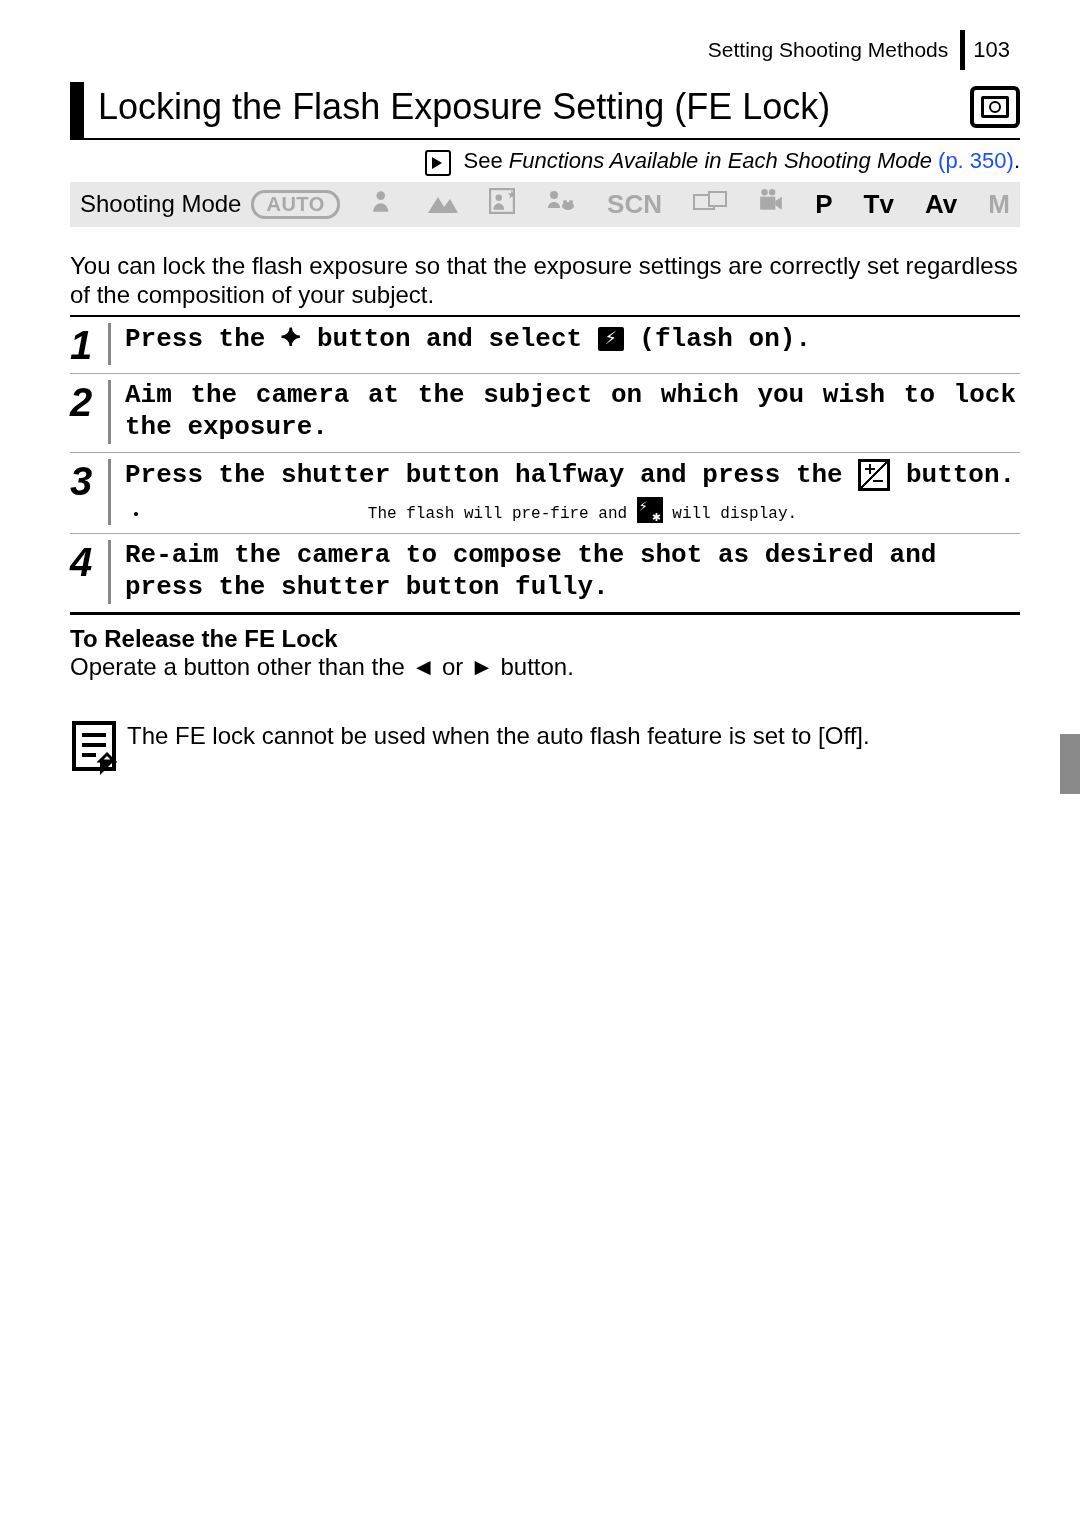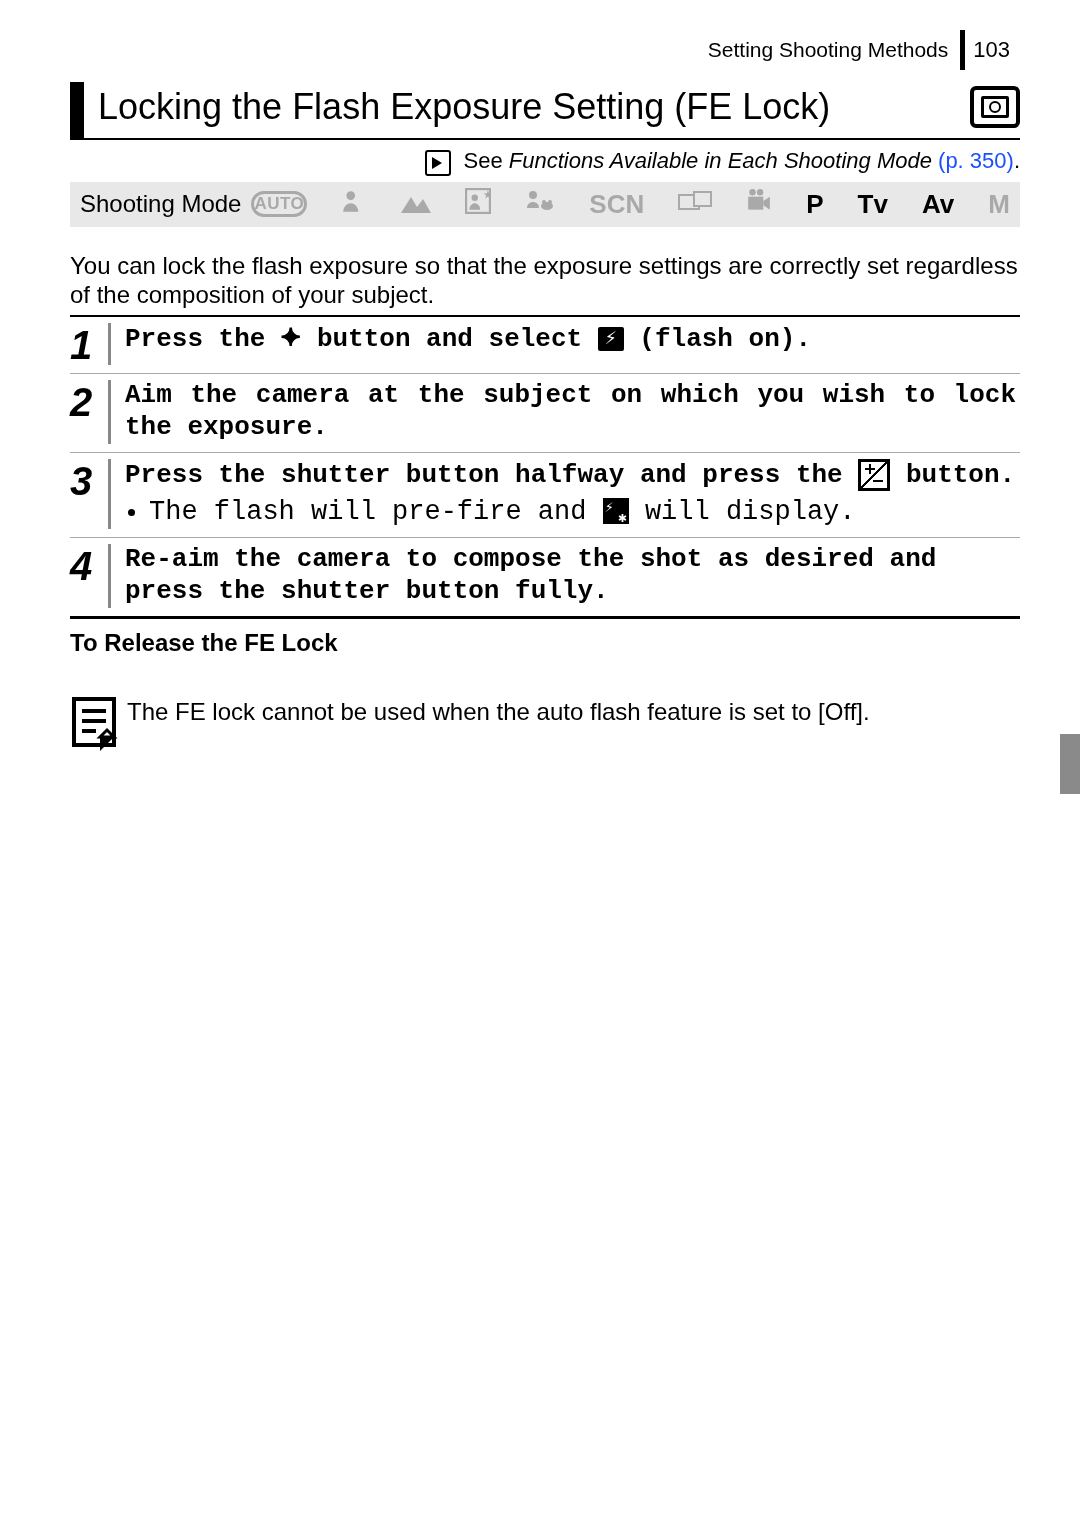--- a/index.html
+++ b/index.html
@@ -118,22 +118,22 @@
     justify-content: space-between;
     align-items: center;
     font-family: Arial, sans-serif;
     font-weight: 700;
   }
   .mi { color: #a9a9a9; font-size: 26px; }
   .mi.active { color: #000; }
   .auto-badge {
     border: 3px solid #a9a9a9;
     border-radius: 14px;
-    padding: 0 0;
-    font-size: 17px;
+    padding: 0 12px;
+    font-size: 20px;
     letter-spacing: 0.5px;
   }
   .intro {
     font-size: 24px;
     line-height: 1.22;
     margin: 24px 0 6px 0;
   }
   .steps {
     border-top: 2px solid #000;
     border-bottom: 3px solid #000;
@@ -218,22 +218,23 @@
   .fel-icon::after {
     content:"⚡";
     color:#fff;
     position:absolute;
     left:2px; top:0px;
     font-size:15px;
   }
   .step-bullets {
     margin: 6px 0 2px 0;
     padding-left: 24px;
-    font-size: 27px;
+    font-size: 16px;
     font-weight: 400;
+    text-align: center;
   }
   .step-bullets li { margin: 2px 0; }
   .release {
     margin-top: 10px;
     font-size: 24px;
   }
   .release .rtitle { font-weight: 700; }
   .arrow-l, .arrow-r {
     font-size: 24px;
   }
@@ -376,20 +377,23 @@
       <div class="step-num">4</div>
       <div class="step-body">
         <div class="step-head">Re-aim the camera to compose the shot as desired and press the shutter button fully.</div>
       </div>
     </div>
 
   </div>
 
   <div class="release">
     <div class="rtitle">To Release the FE Lock</div>
+    <div>
+      <span>Operate a button other than the </span><span class="arrow-l">◄</span><span> or </span><span class="arrow-r">►</span><span> button.</span>
+    </div>
   </div>
 
   <div class="note-row">
     <div class="note-icon">
       <svg viewBox="0 0 48 56">
         <rect x="4" y="2" width="40" height="46" fill="none" stroke="#000" stroke-width="4"></rect>
         <line x1="12" y1="14" x2="36" y2="14" stroke="#000" stroke-width="4"></line>
         <line x1="12" y1="24" x2="36" y2="24" stroke="#000" stroke-width="4"></line>
         <line x1="12" y1="34" x2="26" y2="34" stroke="#000" stroke-width="4"></line>
         <path d="M30 54 L30 40 L44 40 Z" fill="#000"></path>

